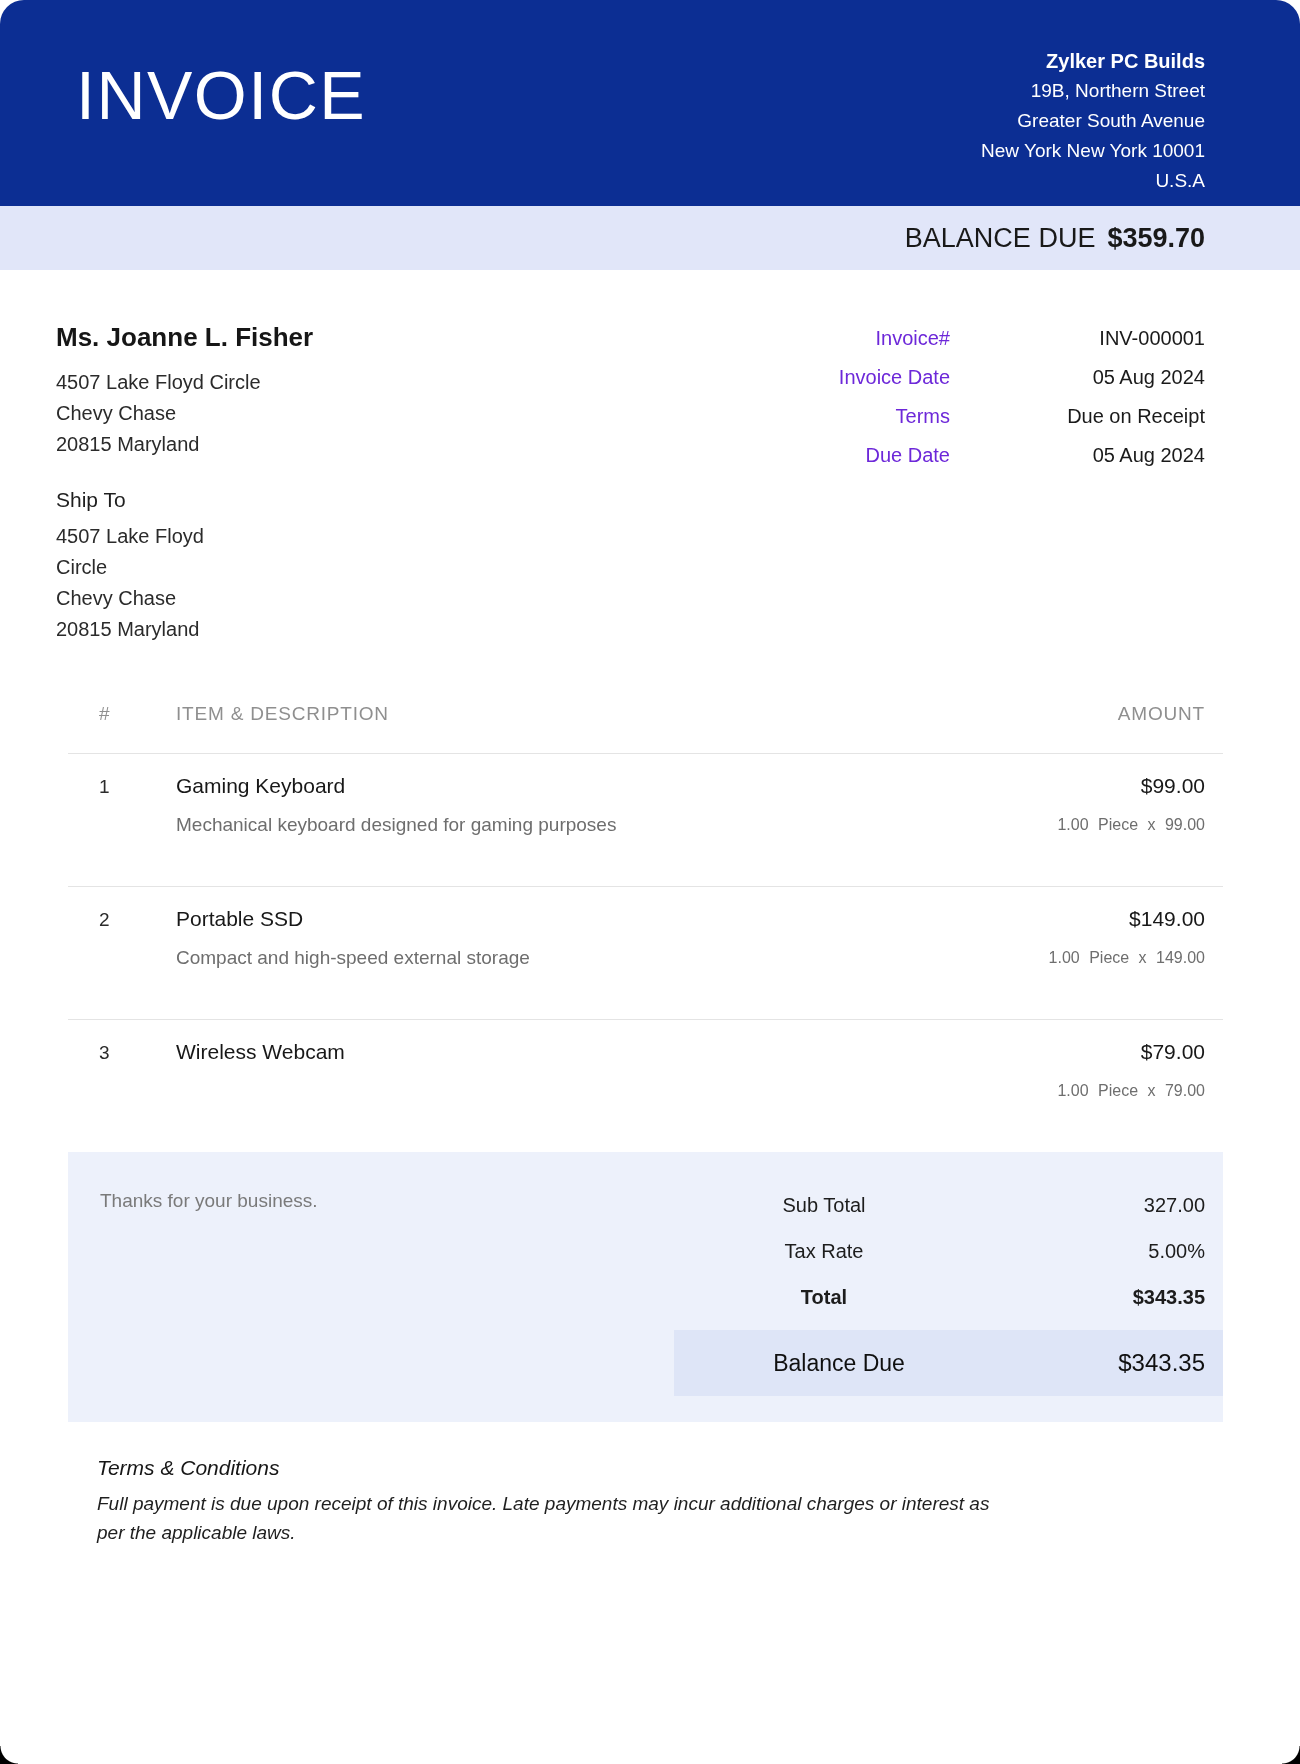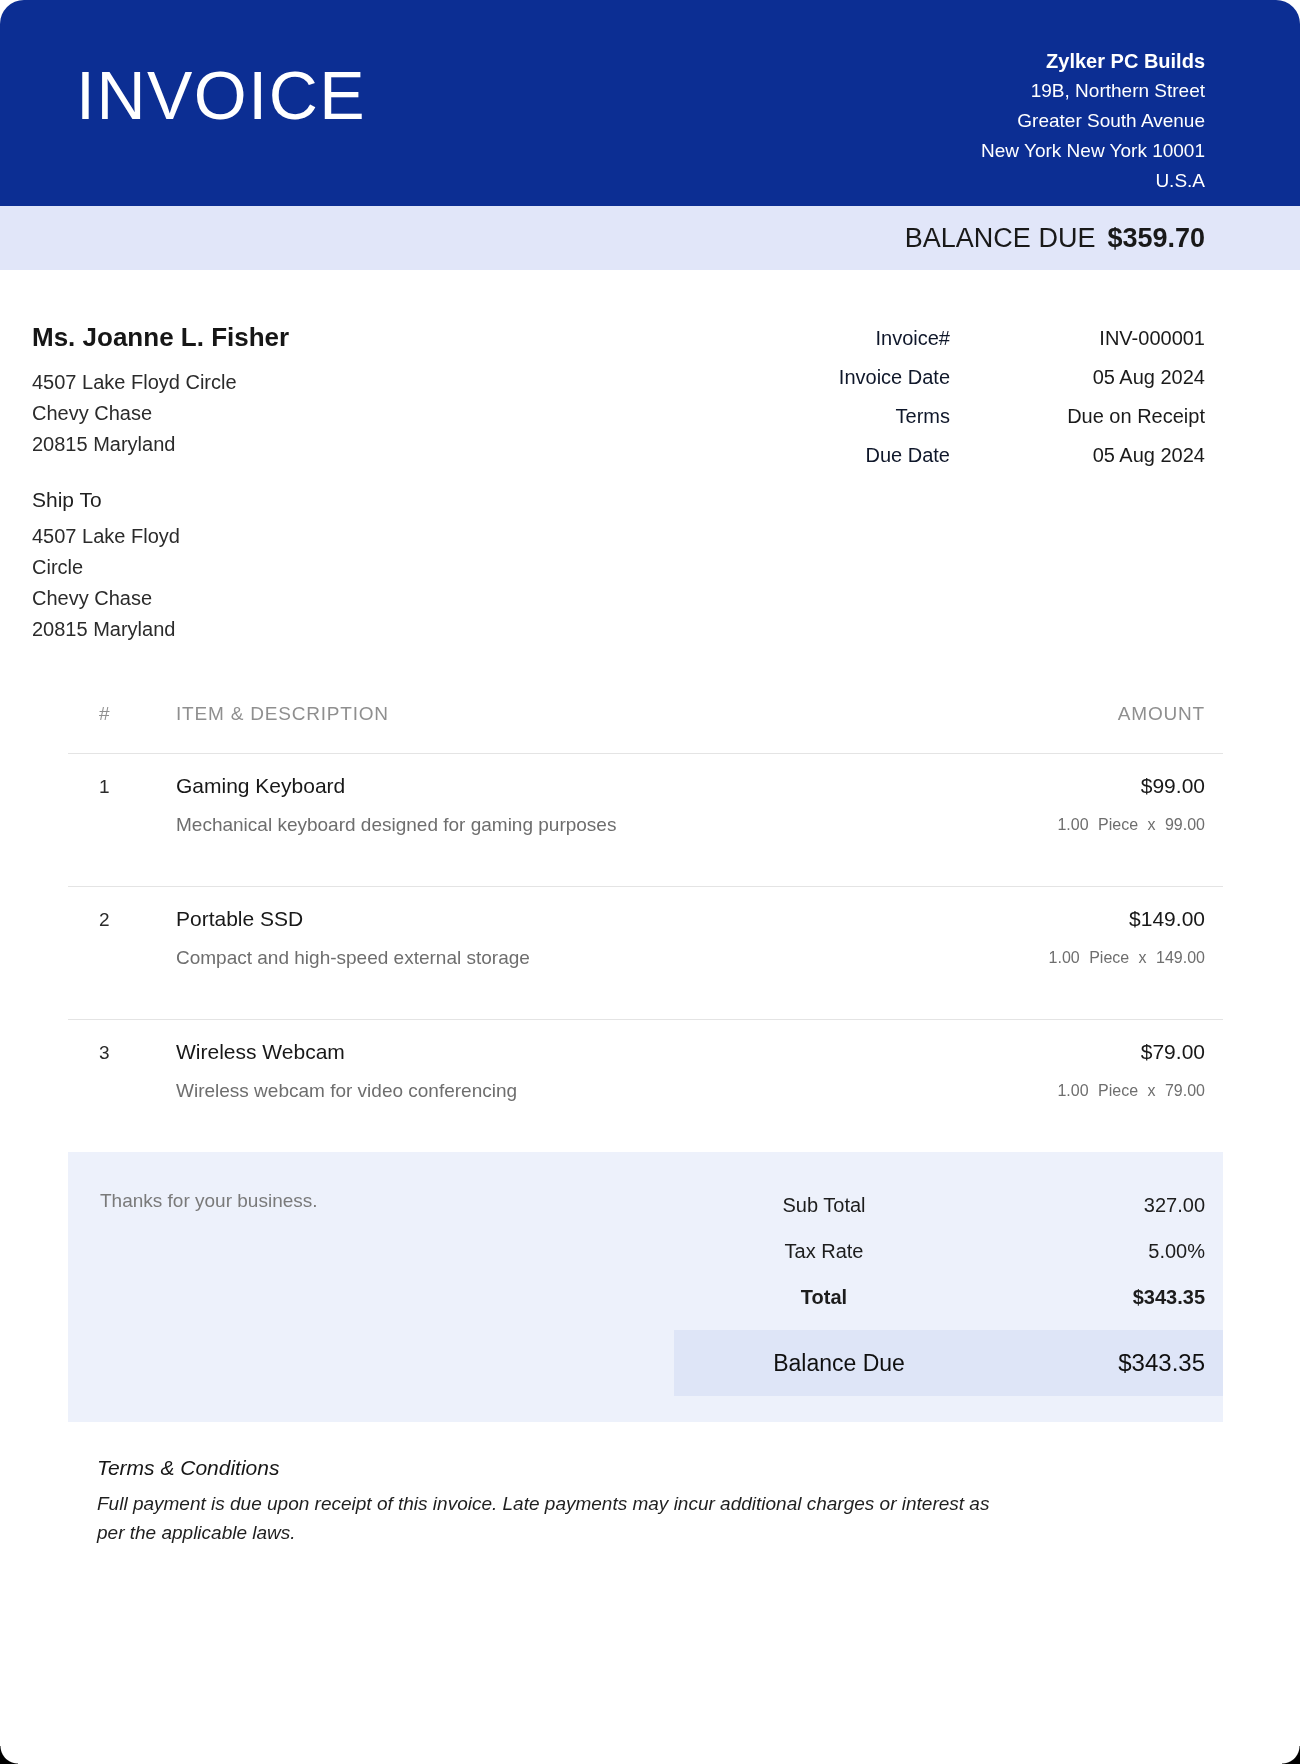--- a/index.html
+++ b/index.html
@@ -54,36 +54,36 @@
     padding-right: 95px;
     font-size: 27px;
     color: #191919;
   }
   .balance-bar .amount { font-weight: 700; margin-left: 12px; }
 
   
   .info-row {
     display: flex;
     justify-content: space-between;
-    padding: 52px 95px 0 32px;
+    padding: 52px 95px 0 56px;
   }
   .info-left { width: 500px; }
   .customer-name {
     font-size: 26px;
     font-weight: 700;
     color: #161616;
     margin-bottom: 14px;
   }
   .addr-line { font-size: 20px; line-height: 31px; color: #2b2b2b; }
   .ship-to { margin-top: 26px; }
   .ship-heading { font-size: 21px; color: #1f1f1f; line-height: 28px; margin-bottom: 7px; }
 
   .info-right { width: 440px; padding-top: 4px; }
   .meta-row { display: flex; justify-content: flex-end; margin-bottom: 15px; line-height: 24px; }
-  .meta-label { font-size: 20px; color: #0f172a; text-align: right; }
+  .meta-label { font-size: 20px; color: #6d28d9; text-align: right; }
   .meta-value { width: 255px; text-align: right; font-size: 20px; color: #1a1a1a; }
 
   
   .items { margin: 58px 77px 0 68px; }
   .t-head {
     display: grid;
     grid-template-columns: 77px 1fr auto;
     padding: 0 18px 28px 31px;
     border-bottom: 1px solid #e4e4e4;
     font-size: 19px;
@@ -227,21 +227,20 @@
       <span class="item-name">Portable SSD</span>
       <span class="item-amt">$149.00</span>
       <span class="item-desc">Compact and high-speed external storage</span>
       <span class="item-qty">1.00 Piece x 149.00</span>
     </div>
 
     <div class="item-row last">
       <span class="item-num">3</span>
       <span class="item-name">Wireless Webcam</span>
       <span class="item-amt">$79.00</span>
-      <span class="item-desc">Wireless webcam for video conferencing</span>
       <span class="item-qty">1.00 Piece x 79.00</span>
     </div>
   </section>
 
   <section class="totals-box">
     <div class="thanks">Thanks for your business.</div>
     <div class="totals-rows">
       <div class="totals-row">
         <span class="totals-label">Sub Total</span>
         <span class="totals-value">327.00</span>

